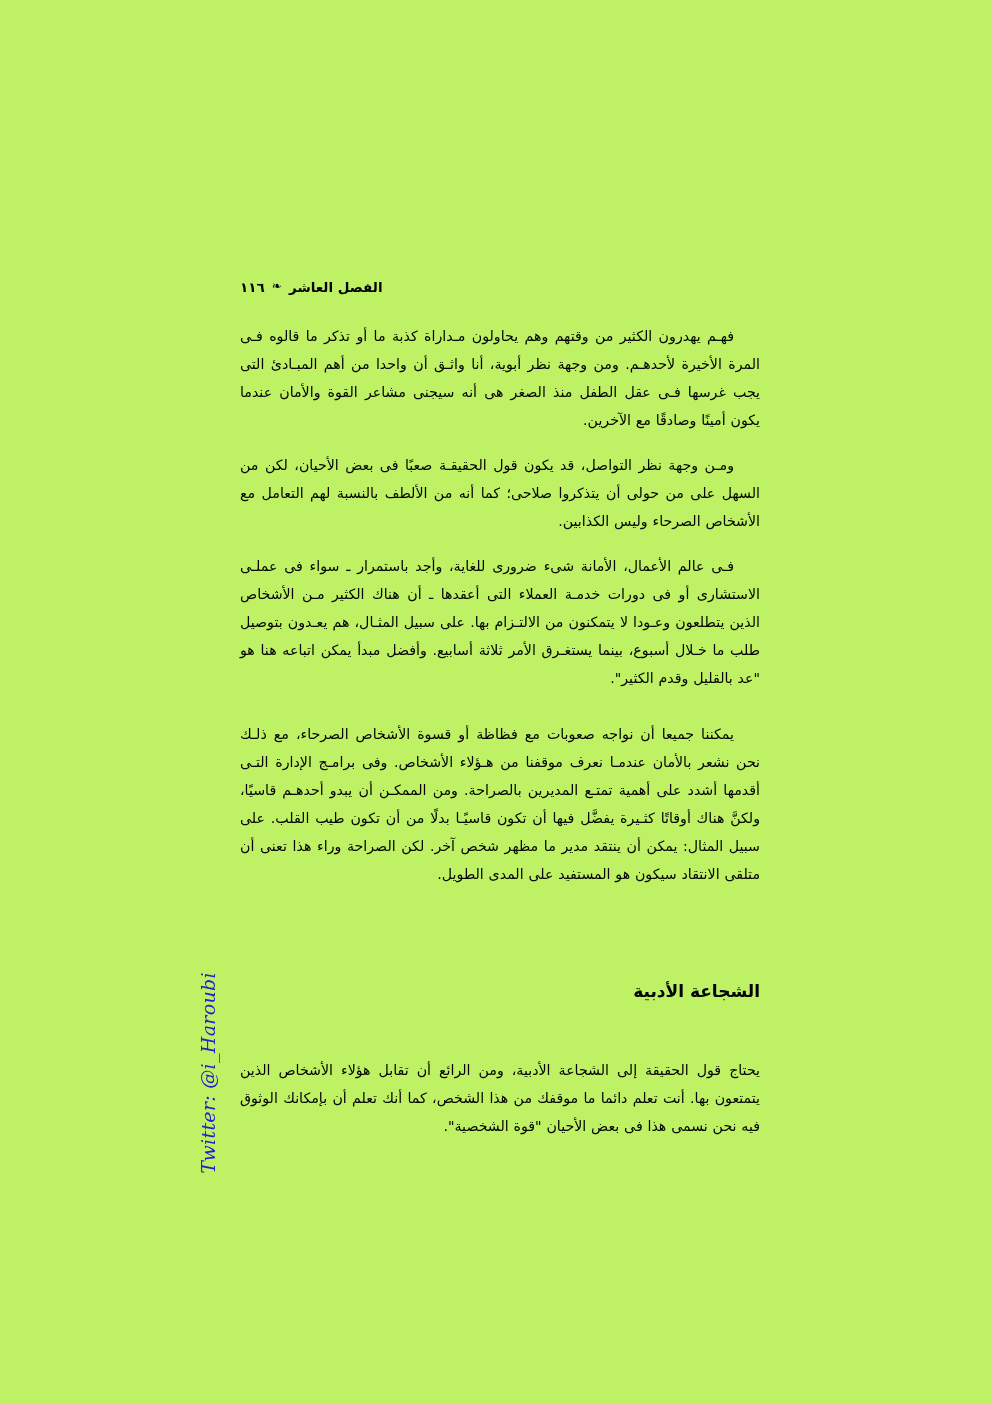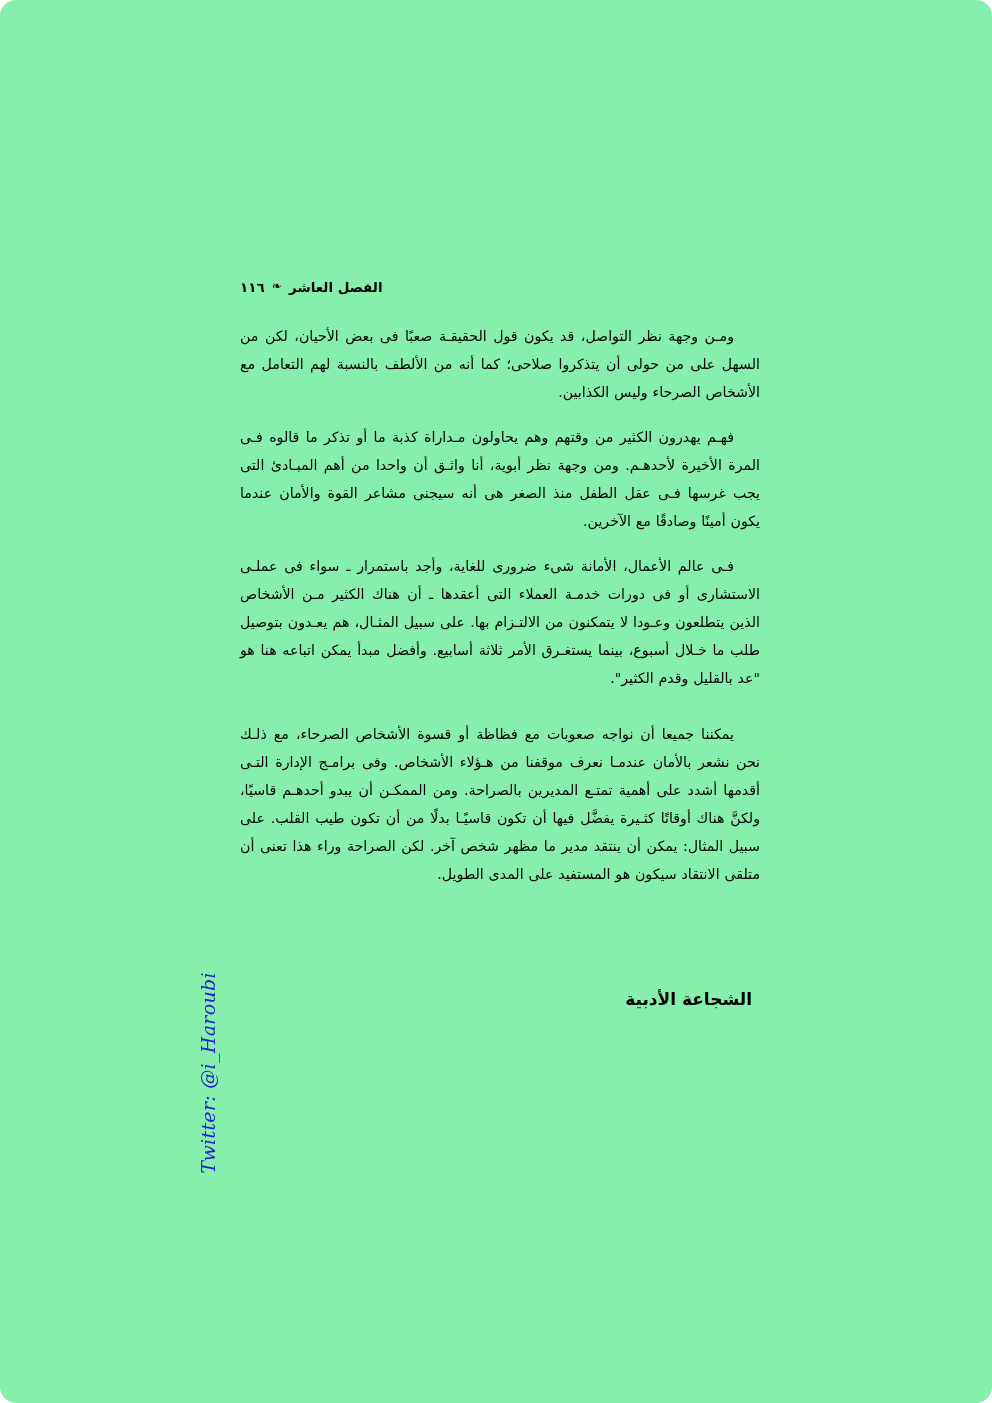--- a/index.html
+++ b/index.html
@@ -5,24 +5,23 @@
   html, body {
     margin: 0;
     padding: 0;
     background: #ffffff;
   }
 
   #page {
     position: relative;
     width: 992px;
     height: 1403px;
-    background: #86efac;
+    background: #bef264;
     overflow: hidden;
     font-family: "DejaVu Sans", sans-serif;
-    border-radius: 16px;
   }
 
   
   .running-header {
     position: absolute;
     top: 278px;
     right: 232px;
     width: 520px;
     direction: rtl;
     text-align: left;
@@ -78,21 +77,21 @@
   p.para.no-indent {
     text-indent: 0;
   }
   p.para:last-child {
     margin-bottom: 0;
     margin-top: 28px;
   }
 
   
   h2.section-heading {
-    margin: 8px;
+    margin: 0;
     padding: 0;
     font-family: "DejaVu Sans", sans-serif;
     font-size: 17px;
     font-weight: bold;
     color: #000000;
     text-align: right;
     line-height: 26px;
   }
   .heading-wrap {
     position: absolute;
@@ -138,28 +137,31 @@
 
 <div id="page">
 
   <div class="running-header">
     <span class="hdr-inner">
       <span class="chapter-title">الفصل العاشر</span><span class="ornament">❧</span><span class="page-number">١١٦</span>
     </span>
   </div>
 
   <div class="text-column">
+    <p class="para">فهـم يهدرون الكثير من وقتهم وهم يحاولون مـداراة كذبة ما أو تذكر ما قالوه فـى المرة الأخيرة لأحدهـم. ومن وجهة نظر أبوية، أنا واثـق أن واحدا من أهم المبـادئ التى يجب غرسها فـى عقل الطفل منذ الصغر هى أنه سيجنى مشاعر القوة والأمان عندما يكون أمينًا وصادقًا مع الآخرين.</p>
     <p class="para">ومـن وجهة نظر التواصل، قد يكون قول الحقيقـة صعبًا فى بعض الأحيان، لكن من السهل على من حولى أن يتذكروا صلاحى؛ كما أنه من الألطف بالنسبة لهم التعامل مع الأشخاص الصرحاء وليس الكذابين.</p>
-    <p class="para">فهـم يهدرون الكثير من وقتهم وهم يحاولون مـداراة كذبة ما أو تذكر ما قالوه فـى المرة الأخيرة لأحدهـم. ومن وجهة نظر أبوية، أنا واثـق أن واحدا من أهم المبـادئ التى يجب غرسها فـى عقل الطفل منذ الصغر هى أنه سيجنى مشاعر القوة والأمان عندما يكون أمينًا وصادقًا مع الآخرين.</p>
     <p class="para">فـى عالم الأعمال، الأمانة شىء ضرورى للغاية، وأجد باستمرار ـ سواء فى عملـى الاستشارى أو فى دورات خدمـة العملاء التى أعقدها ـ أن هناك الكثير مـن الأشخاص الذين يتطلعون وعـودا لا يتمكنون من الالتـزام بها. على سبيل المثـال، هم يعـدون بتوصيل طلب ما خـلال أسبوع، بينما يستغـرق الأمر ثلاثة أسابيع. وأفضل مبدأ يمكن اتباعه هنا هو "عد بالقليل وقدم الكثير".</p>
     <p class="para">يمكننا جميعا أن نواجه صعوبات مع فظاظة أو قسوة الأشخاص الصرحاء، مع ذلـك نحن نشعر بالأمان عندمـا نعرف موقفنا من هـؤلاء الأشخاص. وفى برامـج الإدارة التـى أقدمها أشدد على أهمية تمتـع المديرين بالصراحة. ومن الممكـن أن يبدو أحدهـم قاسيًا، ولكنَّ هناك أوقاتًا كثـيرة يفضَّل فيها أن تكون قاسيًـا بدلًا من أن تكون طيب القلب. على سبيل المثال: يمكن أن ينتقد مدير ما مظهر شخص آخر. لكن الصراحة وراء هذا تعنى أن متلقى الانتقاد سيكون هو المستفيد على المدى الطويل.</p>
   </div>
 
   <div class="heading-wrap">
     <h2 class="section-heading">الشجاعة الأدبية</h2>
   </div>
 
+  <div class="tail-wrap">
+    <p class="para no-indent">يحتاج قول الحقيقة إلى الشجاعة الأدبية، ومن الرائع أن تقابل هؤلاء الأشخاص الذين يتمتعون بها. أنت تعلم دائما ما موقفك من هذا الشخص، كما أنك تعلم أن بإمكانك الوثوق فيه   نحن نسمى هذا فى بعض الأحيان "قوة الشخصية".</p>
+  </div>
 
   <div class="watermark">
     <span class="wm-text">Twitter: @i_Haroubi</span>
   </div>
 
 </div>
 
 </body></html>

